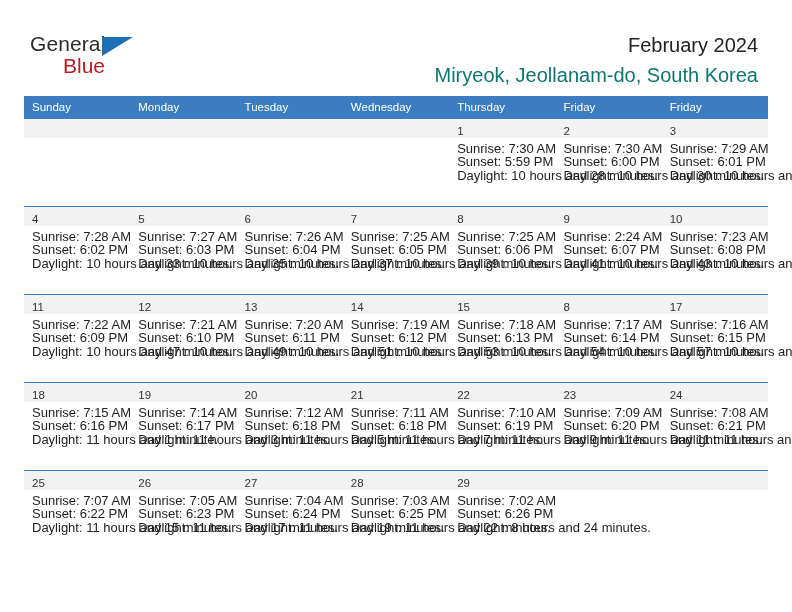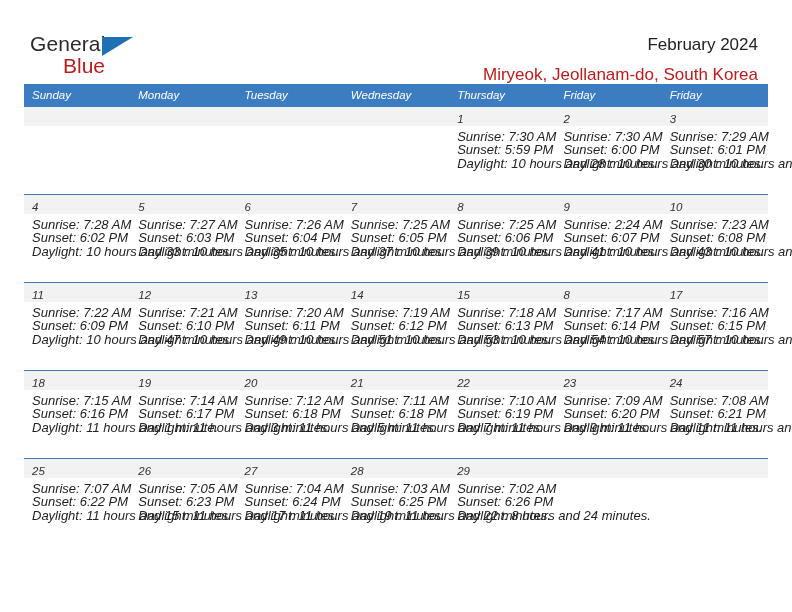--- a/index.html
+++ b/index.html
@@ -61,40 +61,39 @@
     top: 24px;
     font-size: 21px;
     color: #b91c1c;
     font-family: "Liberation Sans", sans-serif;
   }
   .title-block {
     text-align: right;
     padding-right: 10px;
   }
   .cal-title {
-    font-size: 17px;
+    font-size: 20px;
     color: #222222;
     line-height: 30px;
     white-space: nowrap;
   }
   .cal-subtitle {
-    font-size: 17px;
-    color: #b91c1c;
+    font-size: 20px;
+    color: #0f766e;
     line-height: 22px;
     margin-top: 4px;
     white-space: nowrap;
   }
 
   
   .calendar {
     width: 744px;
-    margin-top: 12px;
+    margin-top: 24px;
     border-collapse: collapse;
     table-layout: fixed;
-    font-style: italic;
   }
   .calendar th {
     background: #3b7dc0;
     color: #ffffff;
     font-size: 11.5px;
     font-weight: normal;
     text-align: left;
     padding: 5px 0 5px 8px;
     height: 20px;
     box-sizing: border-box;

